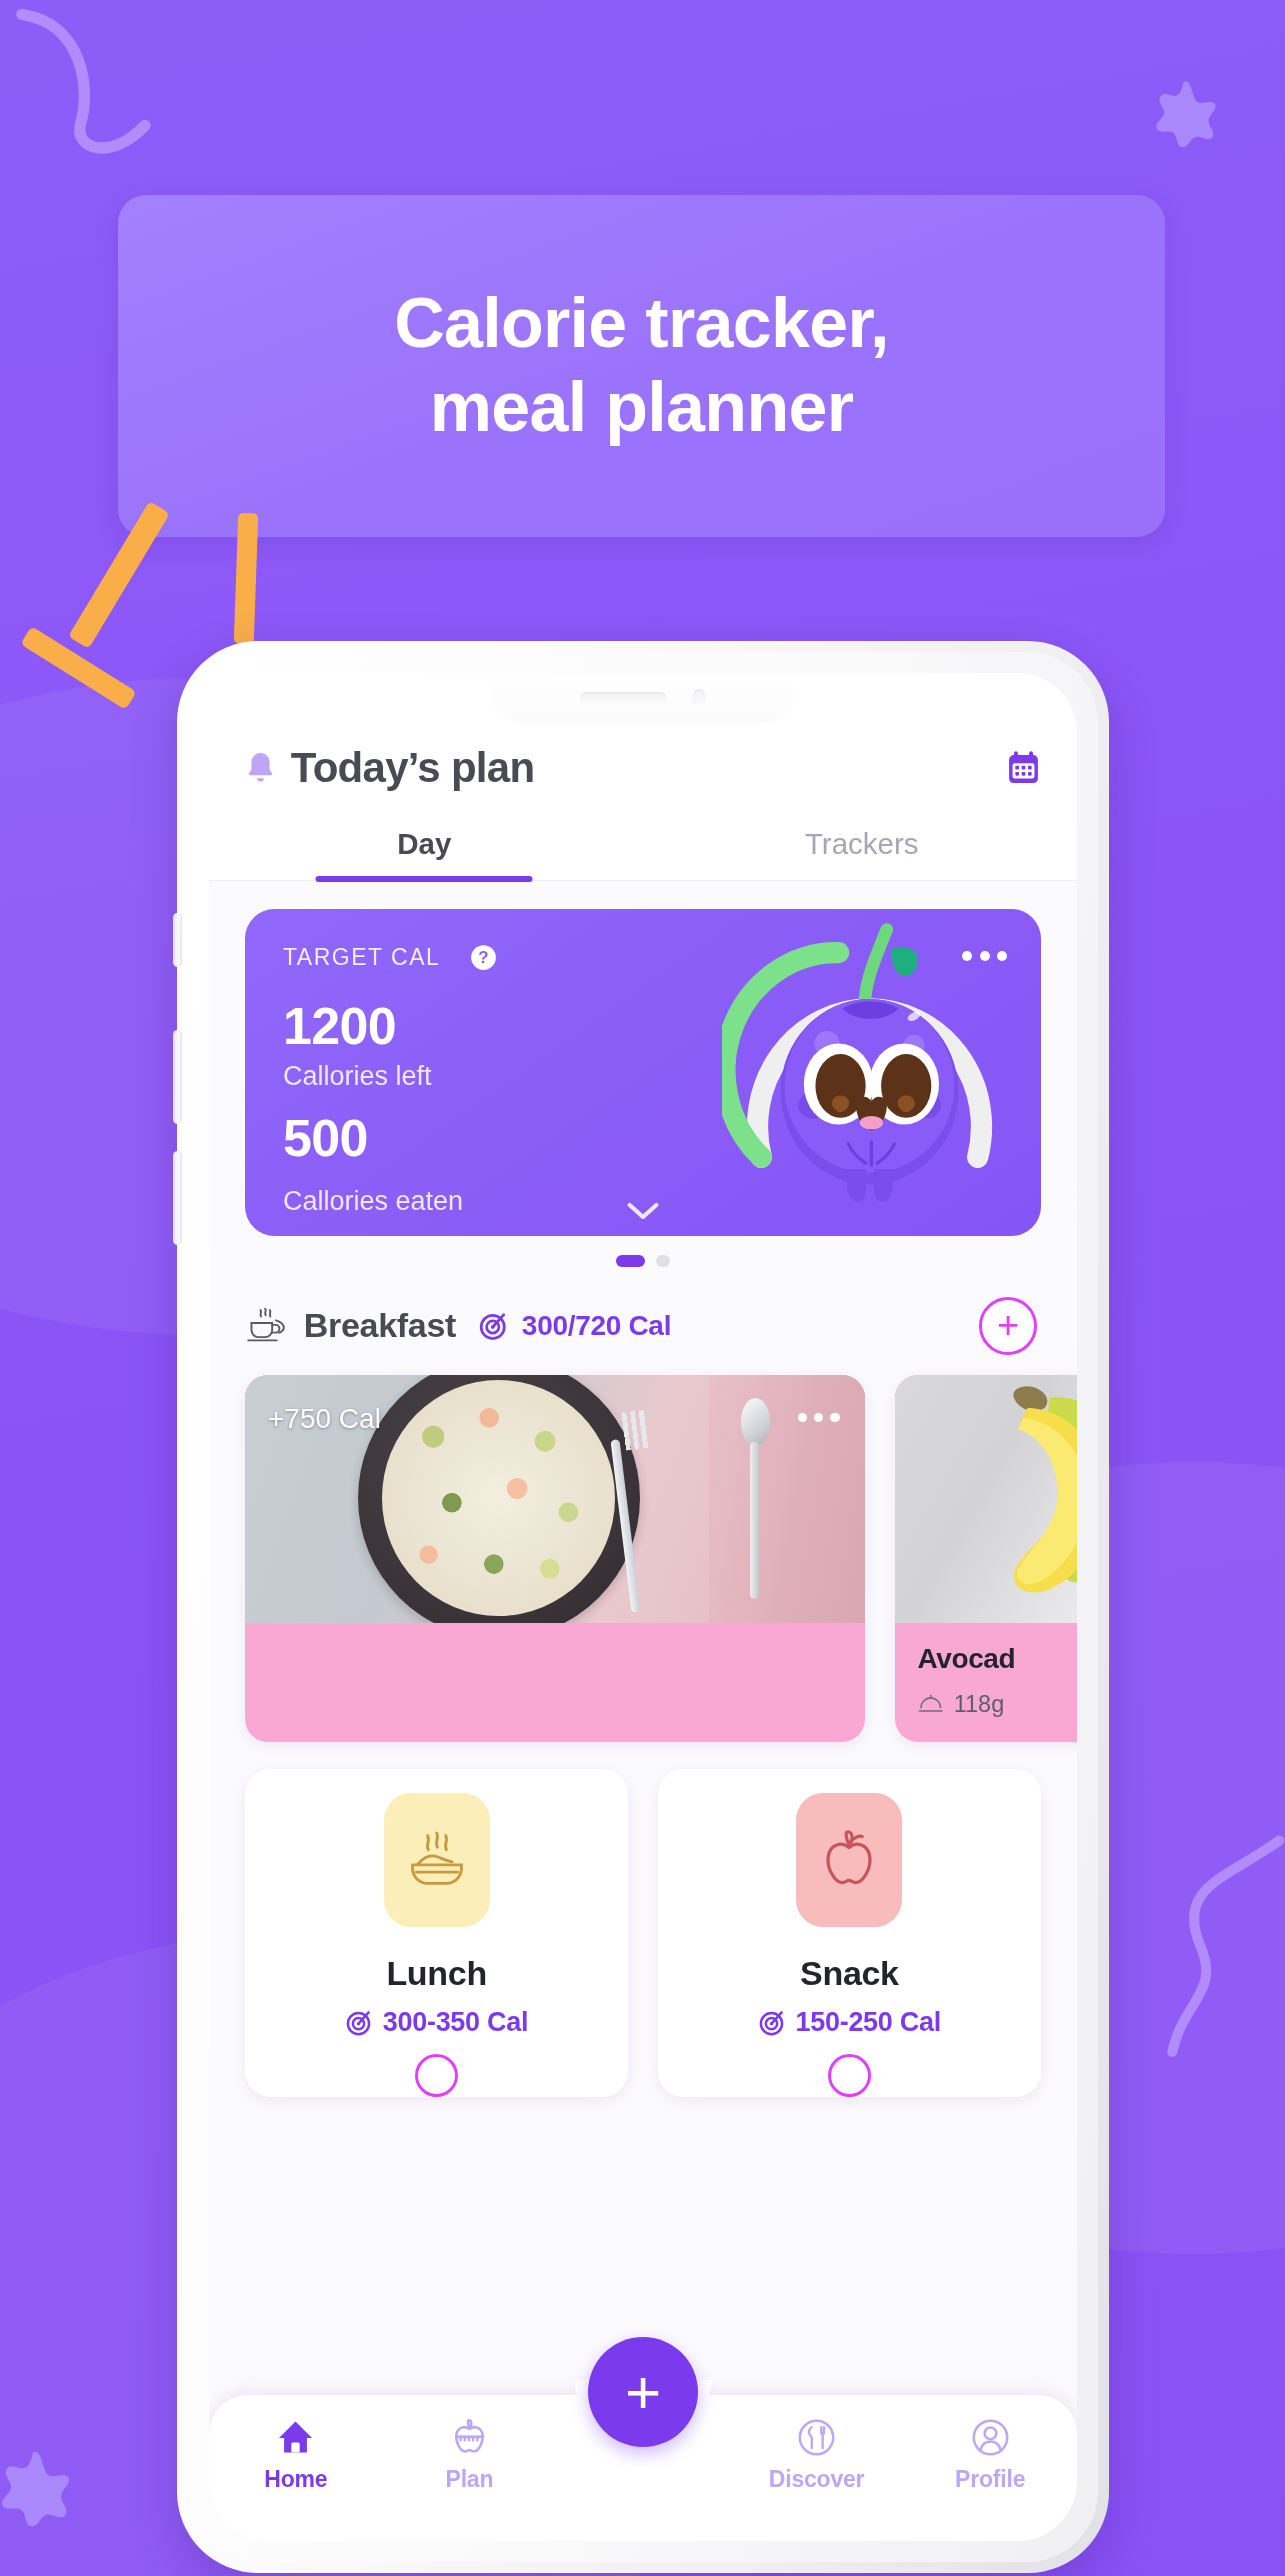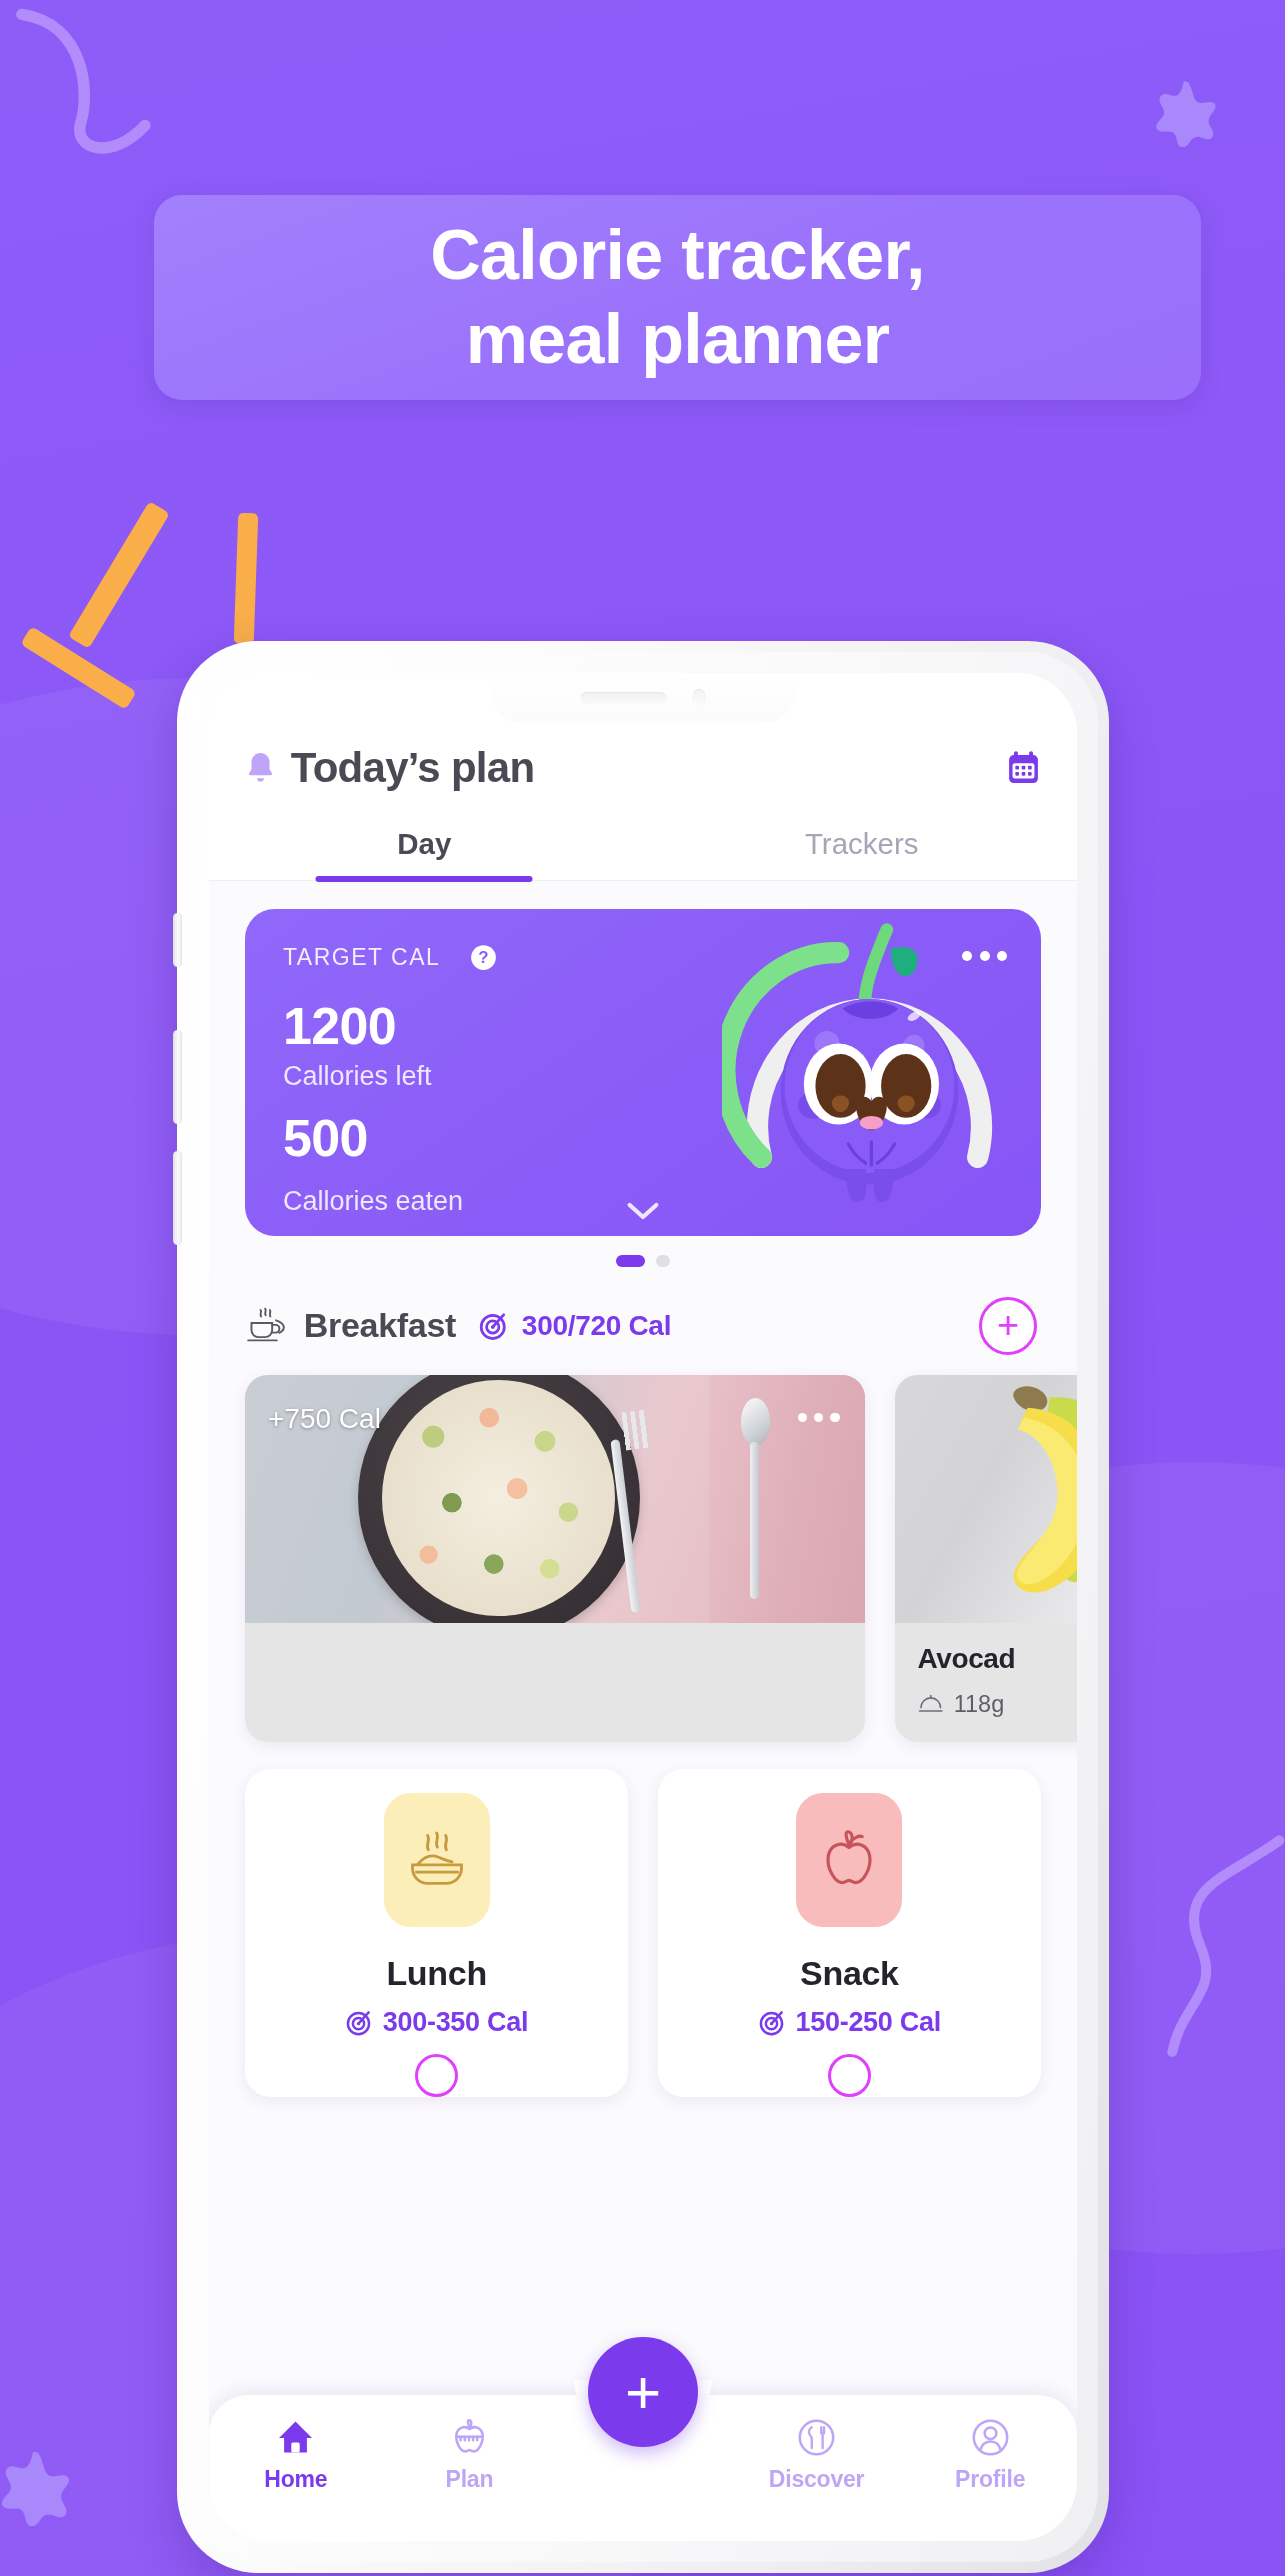--- a/index.html
+++ b/index.html
@@ -29,27 +29,26 @@
   #squiggle-right path{ stroke-width:15; }
 
   
   .star{ position:absolute; }
   .star svg{ display:block; }
   #star-top-right{ left:1150px; top:77px; }
   #star-bottom-left{ left:-5.4px; top:2447px; }
 
   
   #promo-title-card{
-    position:absolute; left:118px; top:195px; width:1047px; height:205px;
+    position:absolute; left:118px; top:195px; width:1047px; height:342px;
     border-radius:28px;
     background:linear-gradient(160deg,#A380FC 0%,#9A72FB 55%,#9A70FA 100%);
     box-shadow:0 6.7px 23px rgba(60,20,130,.13);
     display:flex; flex-direction:column; align-items:center; justify-content:center;
     gap:4px;
-    margin-left:36px;
   }
   .promo-line{
     color:#fff; font-size:70px; font-weight:bold; letter-spacing:-0.7px;
     line-height:1.14; text-align:center; white-space:nowrap;
   }
 
   
   #burst{ position:absolute; left:40px; top:483px; width:282px; height:235px; }
   .burst-bar{ position:absolute; background:#F9AE4A; border-radius:5.4px; }
   #burst-bar-1{ left:67px; top:13.4px;  width:24px; height:158px; transform:rotate(31deg); }
@@ -169,21 +168,21 @@
   #breakfast-add-button{
     margin-left:auto; width:58px; height:58px; border-radius:50%;
     border:3.4px solid #E040FB; display:flex; align-items:center; justify-content:center;
     background:#fff;
   }
   #breakfast-add-button span{ color:#E040FB; font-size:38px; line-height:0.8; font-weight:300; }
 
   
   #food-row{ display:flex; gap:29.5px; margin-top:20px; }
   .food-card{
-    flex:none; border-radius:23px; background:#e5e5e5; overflow:hidden;
+    flex:none; border-radius:23px; background:#f9a8d4; overflow:hidden;
     box-shadow:0 4px 14.8px rgba(90,60,160,.09);
   }
   #food-card-1{ width:620px; }
   #food-card-2{ width:201px; }
   .food-photo{ position:relative; height:248px; overflow:hidden; }
   #food-photo-1{ background:linear-gradient(110deg,#C8CED4 0%,#C3C9D0 30%,#E9C9CE 62%,#E2B5BE 100%); }
   #food-photo-2{ background:linear-gradient(120deg,#D8D8DA 0%,#D3D3D6 45%,#ECECEE 100%); }
   .plate{
     position:absolute; left:113px; top:-17.4px; width:282px; height:282px; border-radius:50%;
     background:radial-gradient(circle at 42% 36%, #4A4348 0%, #3B3539 62%, #2D282B 100%);

